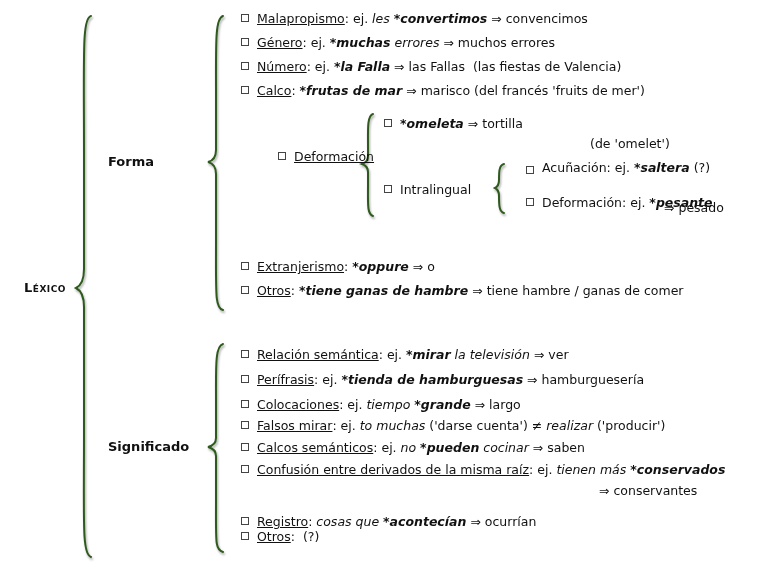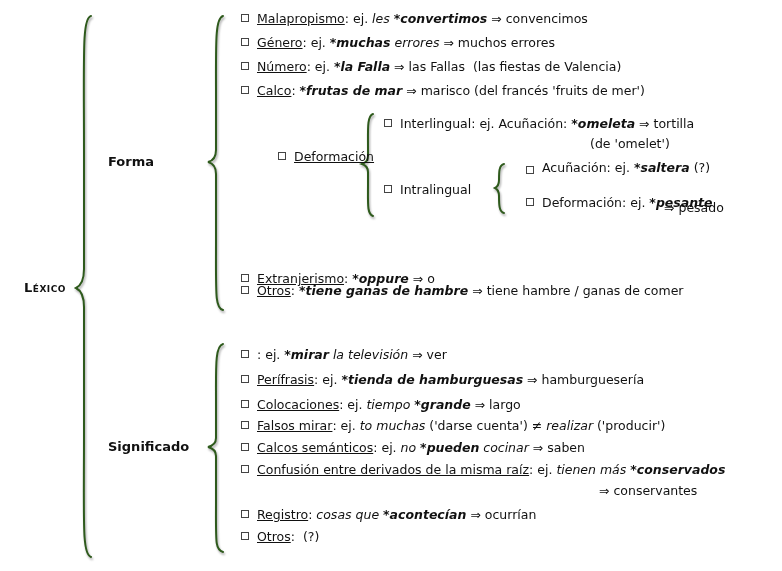--- a/index.html
+++ b/index.html
@@ -74,21 +74,20 @@
     <span style="white-space: pre;"> ⇒ </span>
     <span style="white-space: pre;">marisco (del francés 'fruits de mer')</span>
 </div>
 
 <div class="abs item" style="left:241px;top:149px;padding-left:37px;">
   <span class="bul"></span>
   <span class="term" style="white-space: pre;">Deformación</span>
 </div>
 <div class="abs item" style="left:384px;top:116px;">
   <span class="bul"></span>
-  <span style="white-space: pre;">Interlingual: ej. Acuñación: </span>
     <span class="bi" style="white-space: pre;">*omeleta</span>
     <span style="white-space: pre;"> ⇒ </span>
     <span style="white-space: pre;">tortilla</span>
 </div>
 <div class="abs" style="left:590px;top:136px;">(de 'omelet')</div>
 <div class="abs item" style="left:384px;top:182px;">
   <span class="bul"></span>
   <span style="white-space: pre;">Intralingual</span>
 </div>
 <div class="abs item" style="left:526px;top:160px;align-items:flex-end;">
@@ -101,35 +100,36 @@
   <span class="bul"></span>
   <span style="white-space: pre;">Deformación: ej. </span>
     <span class="bi" style="white-space: pre;">*pesante</span>
 </div>
 <div class="abs" style="left:664px;top:200px;">⇒ pesado</div>
 
 <div class="abs item" style="left:241px;top:259px;">
   <span class="bul"></span>
   <span class="term" style="white-space: pre;">Extranjerismo</span>
     <span style="white-space: pre;">: </span>
-    <span class="bi" style="white-space: pre; margin-top: 12px;">*oppure</span>
+    <span class="bi" style="white-space: pre;">*oppure</span>
     <span style="white-space: pre;"> ⇒ </span>
     <span style="white-space: pre;">o</span>
 </div>
 <div class="abs item" style="left:241px;top:283px;">
   <span class="bul"></span>
   <span class="term" style="white-space: pre;">Otros</span>
     <span style="white-space: pre;">: </span>
     <span class="bi" style="white-space: pre;">*tiene ganas de hambre</span>
     <span style="white-space: pre;"> ⇒ </span>
     <span style="white-space: pre;">tiene hambre / ganas de comer</span>
 </div>
 
 <div class="abs item" style="left:241px;top:347px;">
   <span class="bul"></span>
+  <span class="term" style="white-space: pre;">Relación semántica</span>
     <span style="white-space: pre;">: ej. </span>
     <span class="bi" style="white-space: pre;">*mirar</span>
     <span class="it" style="white-space: pre;"> la televisión</span>
     <span style="white-space: pre;"> ⇒ </span>
     <span style="white-space: pre;">ver</span>
 </div>
 <div class="abs item" style="left:241px;top:372px;">
   <span class="bul"></span>
   <span class="term" style="white-space: pre;">Perífrasis</span>
     <span style="white-space: pre;">: ej. </span>
@@ -171,21 +171,21 @@
     <span style="white-space: pre;">: ej. </span>
     <span class="it" style="white-space: pre;">tienen más </span>
     <span class="bi" style="white-space: pre;">*conservados</span>
 </div>
 <div class="abs" style="left:551px;top:483px;margin-left:48px;">⇒ conservantes</div>
 <div class="abs item" style="left:241px;top:507px;">
   <span class="bul"></span>
   <span class="term" style="white-space: pre;">Registro</span>
     <span style="white-space: pre;">: </span>
     <span class="it" style="white-space: pre;">cosas que </span>
-    <span class="bi" style="white-space: pre;">*acontecían</span>
+    <span class="bi" style="white-space: pre; margin-top: 7px;">*acontecían</span>
     <span style="white-space: pre;"> ⇒ </span>
     <span style="white-space: pre;">ocurrían</span>
 </div>
 <div class="abs item" style="left:241px;top:529px;">
   <span class="bul"></span>
   <span class="term" style="white-space: pre;">Otros</span>
     <span style="white-space: pre;">: </span>
     <span style="white-space: pre;"> (?)</span>
 </div>
 

